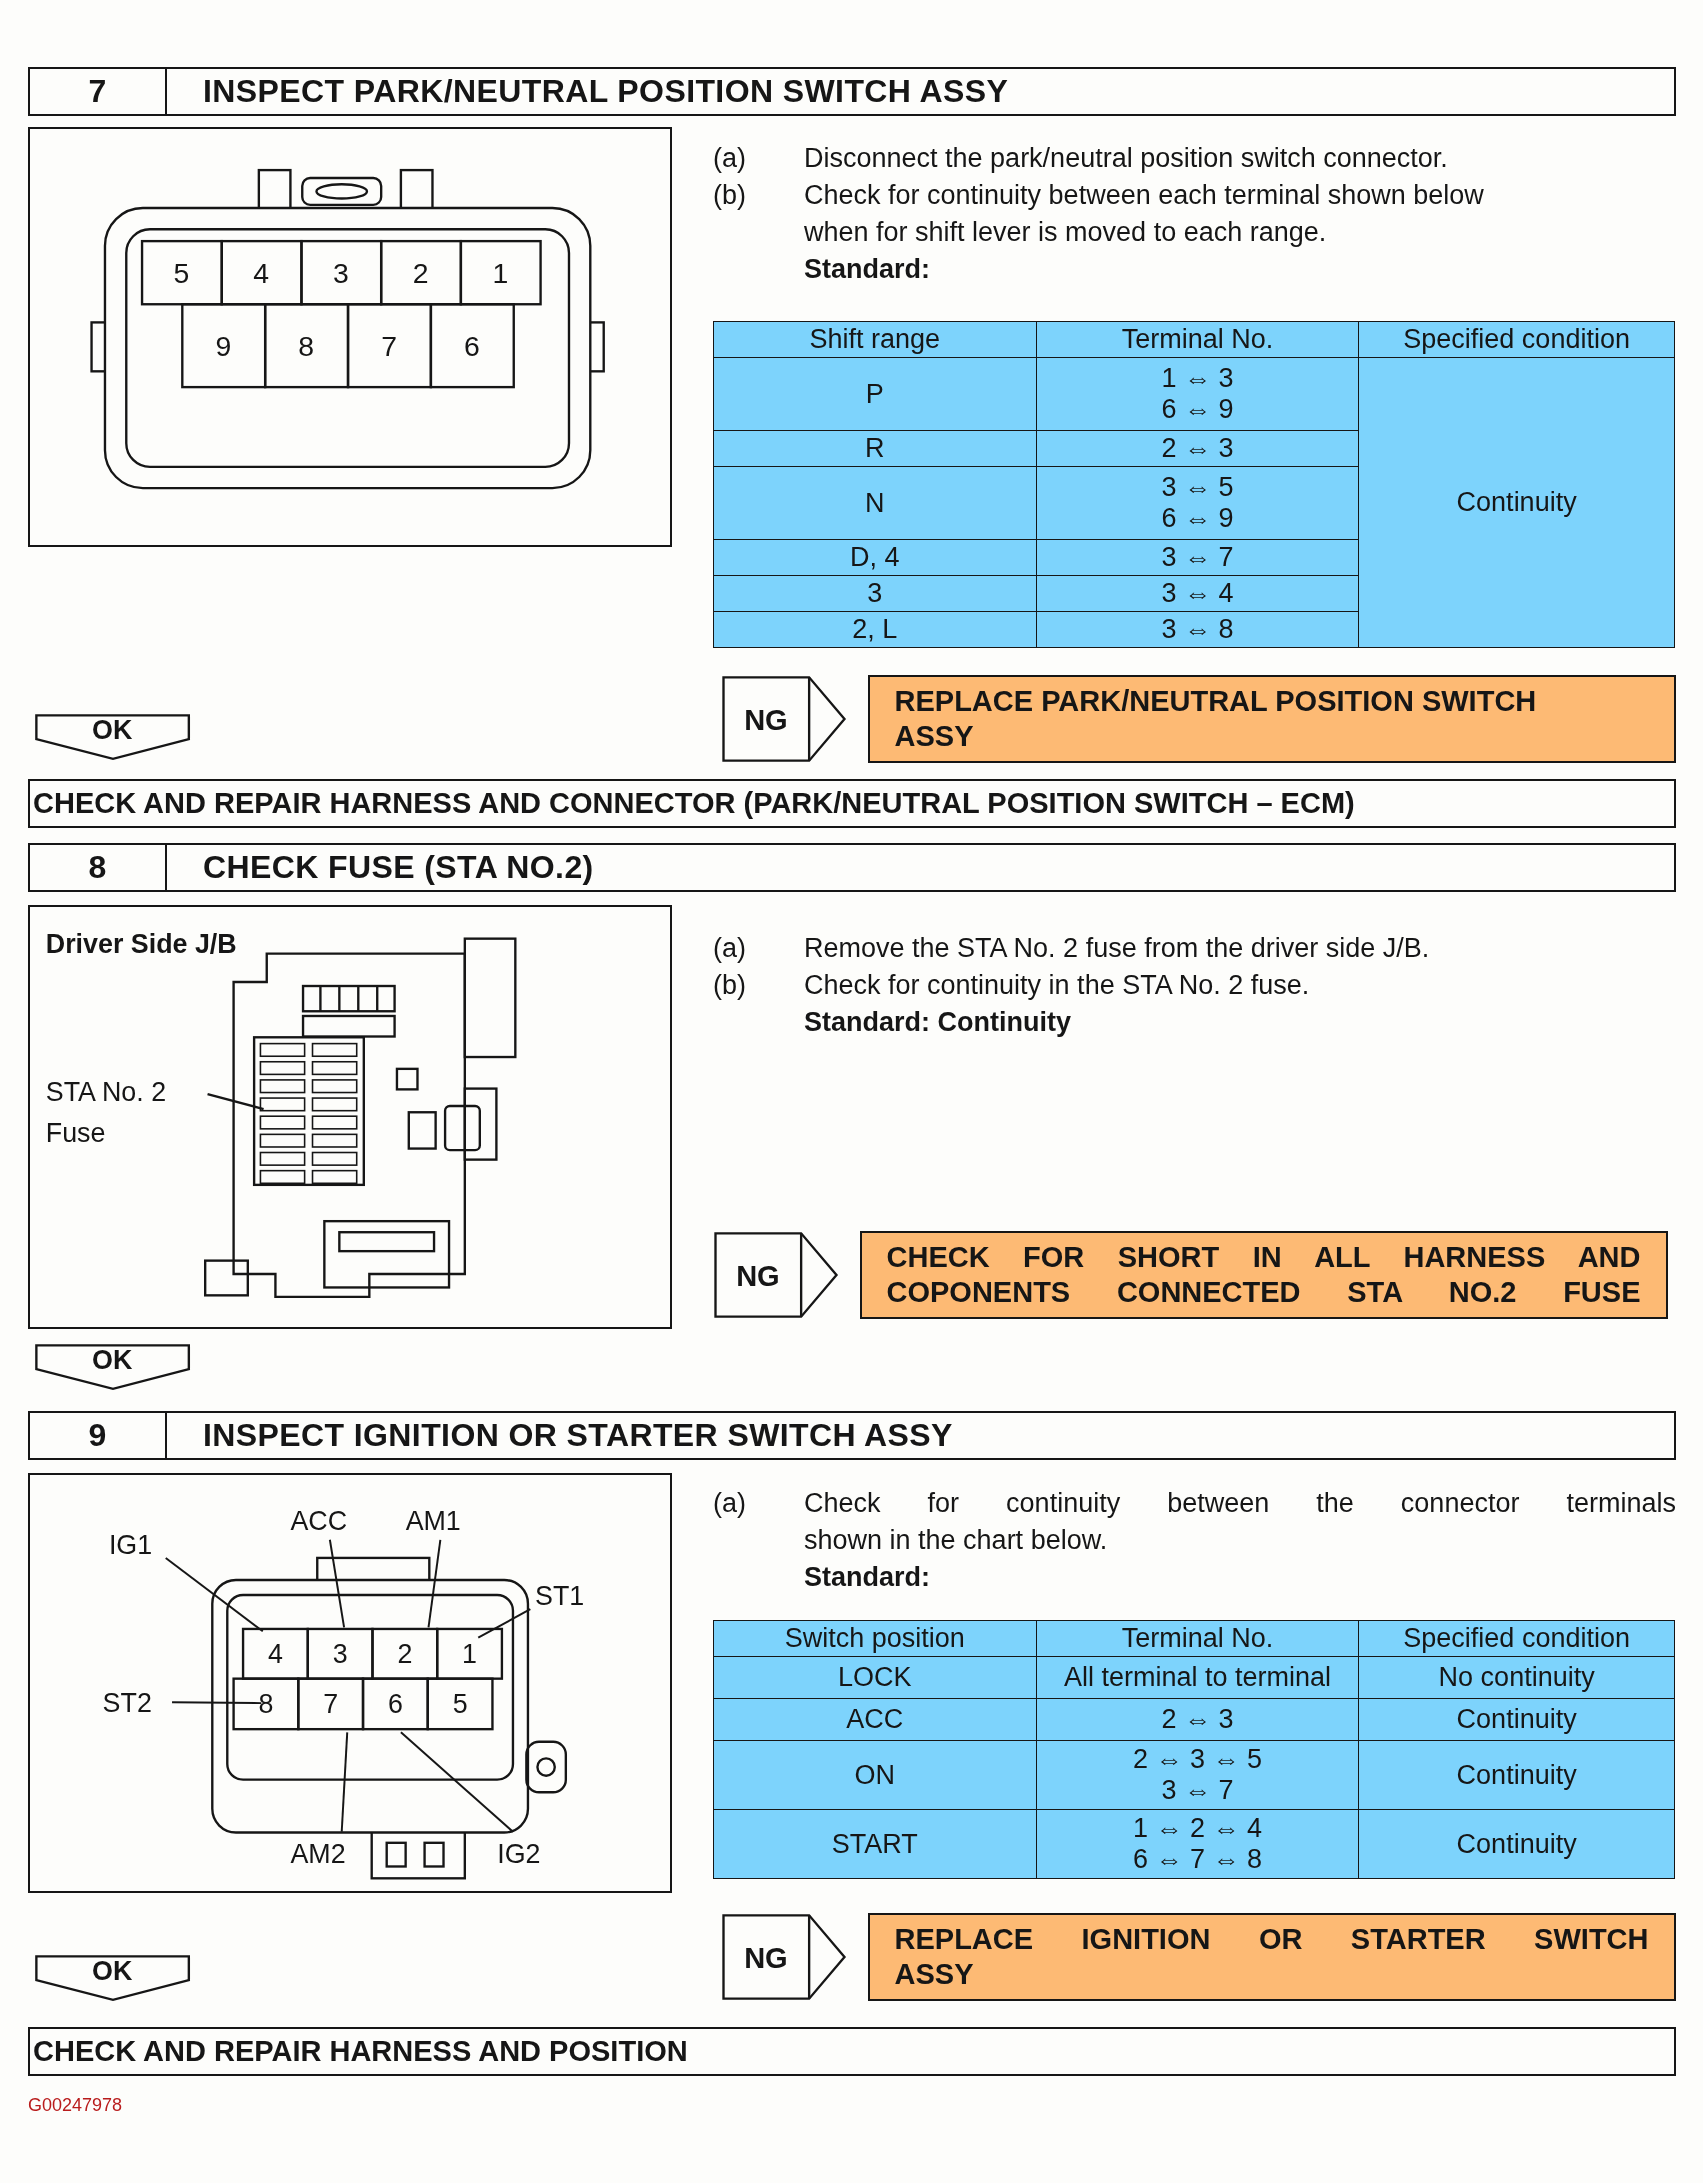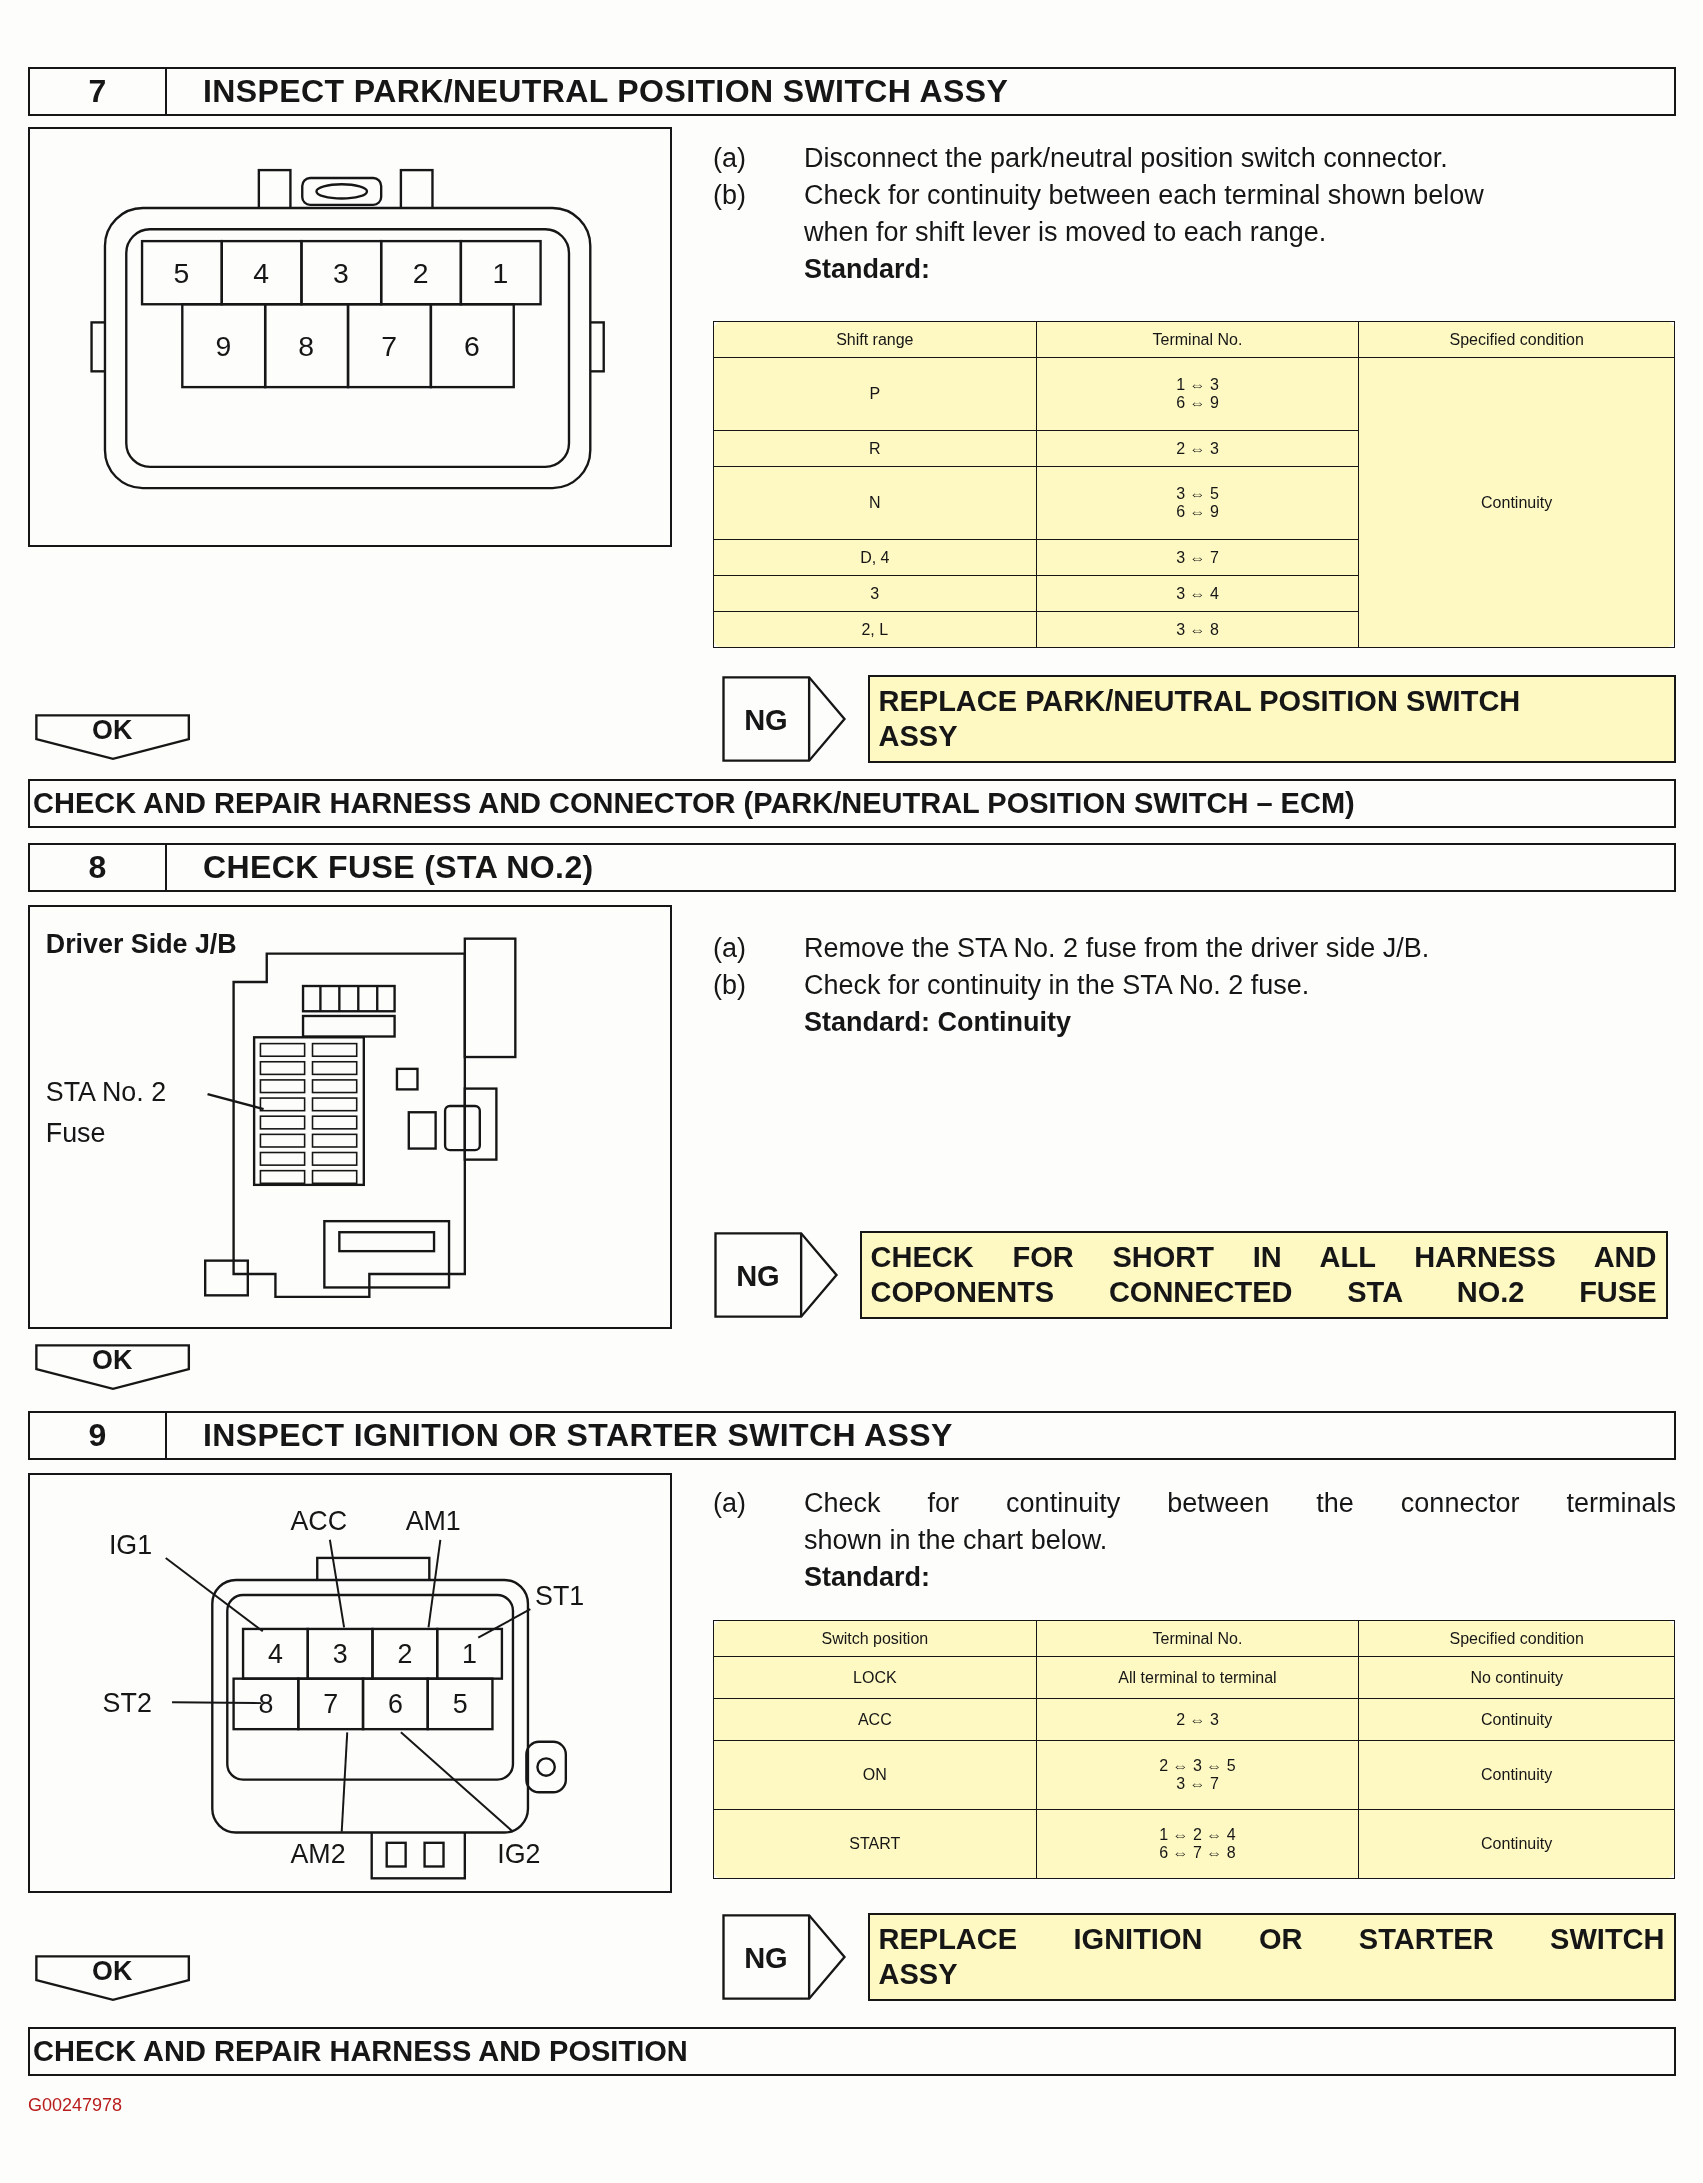--- a/index.html
+++ b/index.html
@@ -22,29 +22,29 @@
   .h533 { height:420px; } .h538 { height:424px; }
   .right-col { width:963px; }
   .col538 { height:424px; display:flex; flex-direction:column; }
 
   .inst-row { display:flex; font-size:27px; line-height:37px; }
   .inst-label { width:91px; flex:none; }
   .inst-text { flex:1; }
   .standard { font-weight:bold; }
 
   
-  .spec-table { border-collapse:collapse; width:962px; font-size:16px; background:#fef9c3;border-radius:10px; }
+  .spec-table { border-collapse:collapse; width:962px; font-size:27px; background:#7dd3fc; }
   .spec-table th, .spec-table td { border:1.6px solid #161616; text-align:center; vertical-align:middle; padding:0 6.3px; font-weight:normal; }
   tr.r46 { height:36px; } tr.r53 { height:42px; } tr.r88 { height:69px; } tr.r92 { height:73px; }
 
   
   .decision-row { position:relative; }
   .ng-block { position:absolute; left:693px; top:0; display:flex; align-items:flex-start; }
   .ng-arrow { flex:none; margin-right:20.5px; }
-  .ng-action { width:808px; border:2.4px solid #161616; padding:7px 9px; font-weight:bold; font-size:29px; line-height:35px; background:#fef9c3; }
+  .ng-action { width:808px; border:2.4px solid #161616; padding:7px 25px; font-weight:bold; font-size:29px; line-height:35px; background:#fdba74; }
   .jfull { text-align:justify; text-align-last:justify; }
   .ok-wrap { position:absolute; left:6.3px; }
   .ok-inline { margin-left:6.3px; }
 
   .bar { border:2.4px solid #161616; height:49px; display:flex; align-items:center; padding-left:3px; font-weight:bold; font-size:29px; background:#fdfdfb; }
   .figure-code { font-size:18px; margin-top:19px; color:#b91c1c; }
 
   svg text { font-family:"Liberation Sans","DejaVu Sans",sans-serif; fill:#161616; }
 </style>
 </head>

